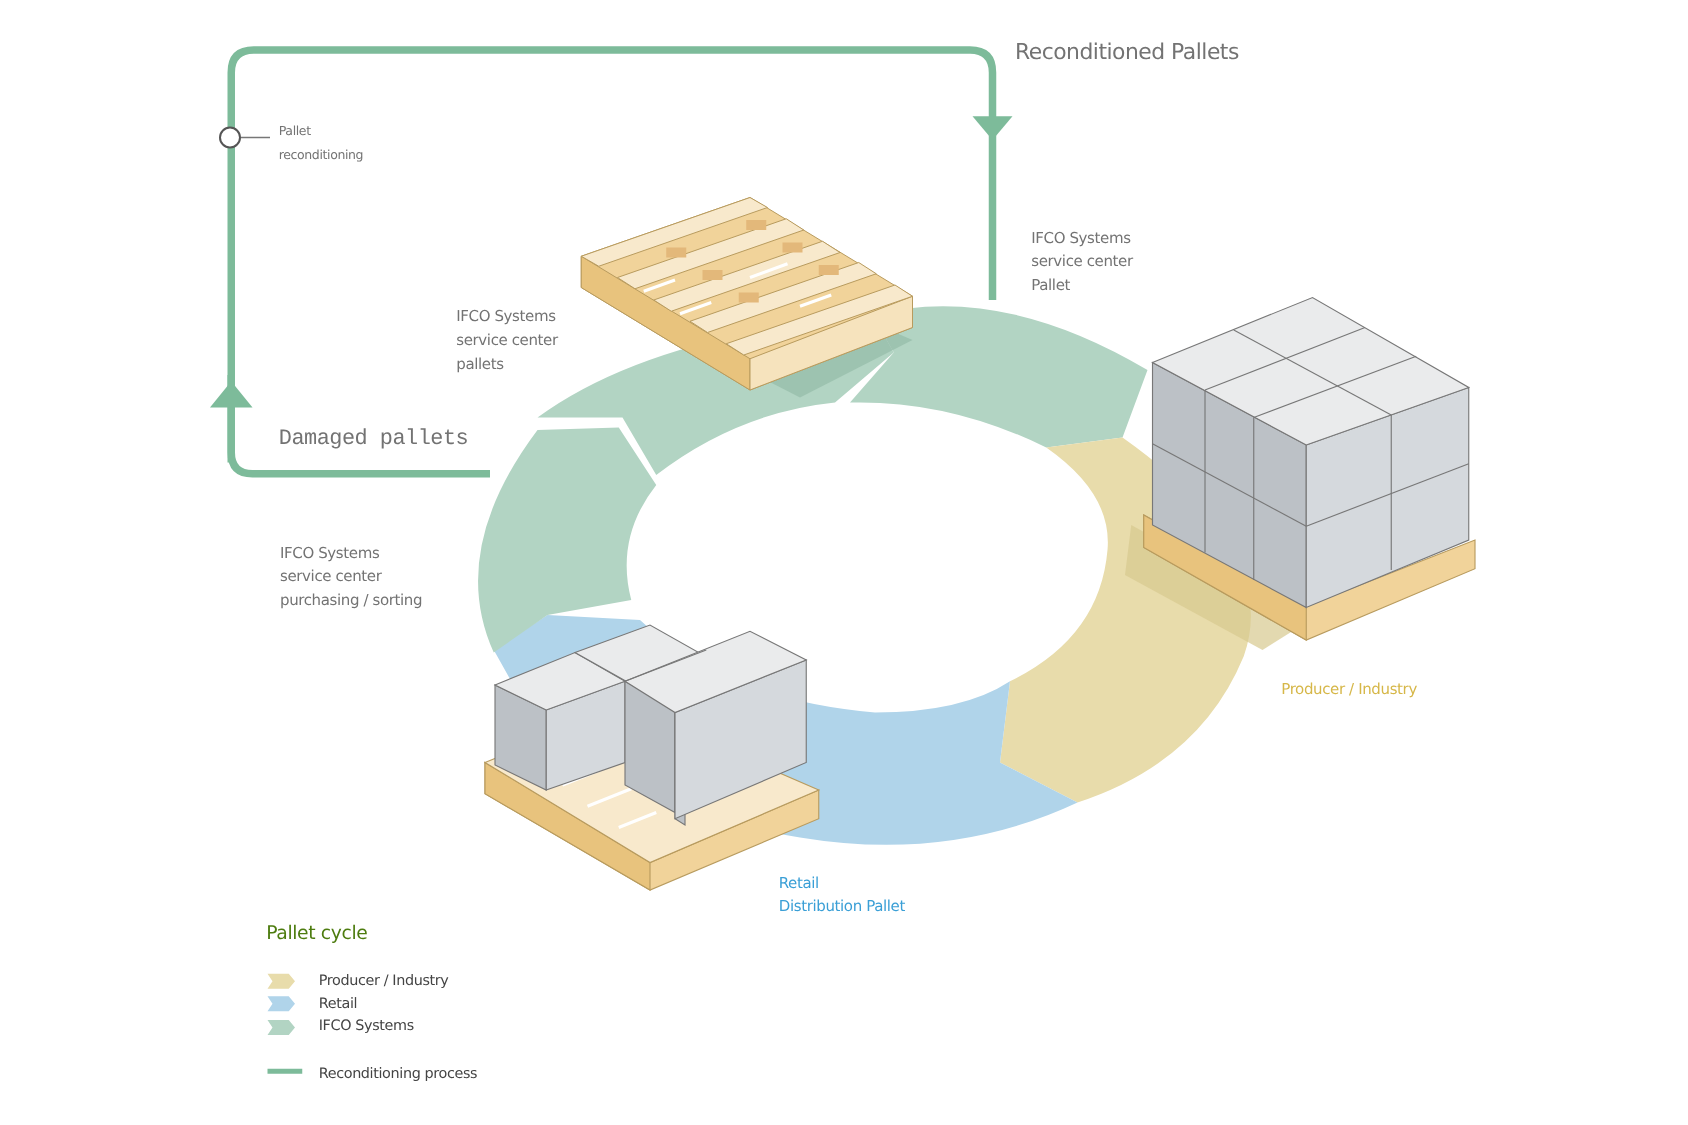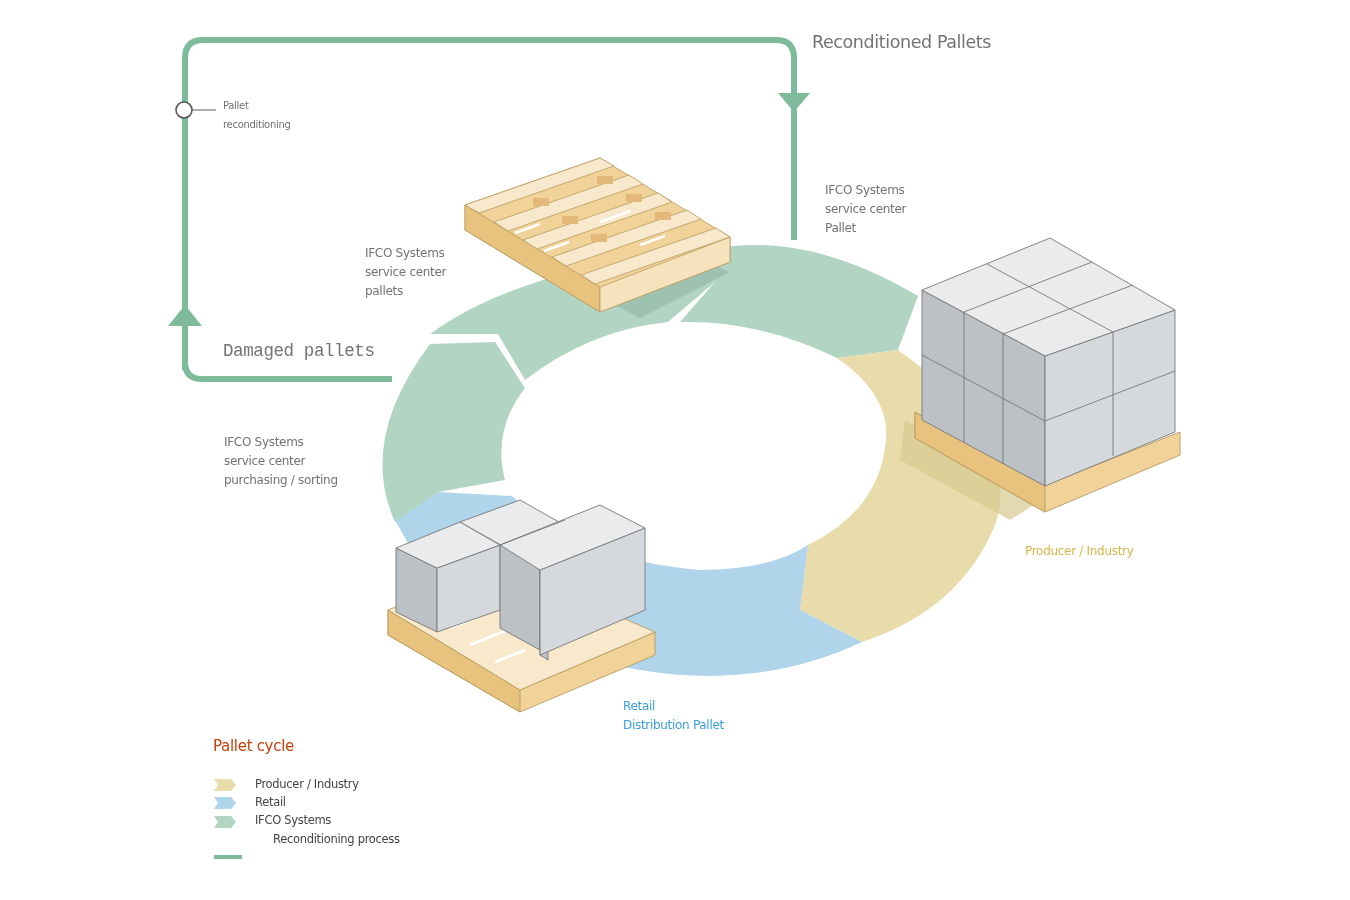--- a/index.html
+++ b/index.html
@@ -5,21 +5,21 @@
   html, body { margin: 0; padding: 0; background: #ffffff; }
   body { width: 1350px; height: 900px; position: relative; overflow: hidden;
          font-family: "DejaVu Sans", "Liberation Sans", sans-serif; }
   #stage { position: absolute; left: 0; top: 0; width: 1350px; height: 900px; }
   .lbl { position: absolute; line-height: 19px; font-size: 12px; letter-spacing: -0.3px; }
   .lbl span { display: block; white-space: nowrap; }
   .green { color: #737373; }
   .big { font-size: 17.5px; letter-spacing: -0.4px; line-height: 22px; }
   .blue { color: #3a9fd6; }
   .gold { color: #d6b748; }
-  .legend-title { position: absolute; left: 213px; top: 737px; font-size: 15px; color: #c2410c; letter-spacing: -0.3px; }
+  .legend-title { position: absolute; left: 213px; top: 737px; font-size: 15px; color: #4d7c0f; letter-spacing: -0.3px; }
   .legend-item { position: absolute; left: 255px; font-size: 11.5px; color: #444; letter-spacing: -0.3px; white-space: nowrap; }
 </style>
 </head>
 <body>
 
 <svg id="stage" width="1350" height="900" viewBox="0 0 1350 900" xmlns="http://www.w3.org/2000/svg">
 
   <g>
 
     <path fill="#b2d4c3" d="M 698 252 Q 800 226 918 296 L 898 350 L 837 358 Q 760 320 680 322 L 715 282 Z"></path>
@@ -149,14 +149,14 @@
   <div class="legend-title">Pallet cycle</div>
   <svg style="position:absolute;left:212px;top:776px;" width="30" height="90">
     <polygon fill="#e8dcab" points="2,3 19,3 24,9 19,15 2,15 6,9"></polygon>
     <polygon fill="#b0d4ea" points="2,21 19,21 24,27 19,33 2,33 6,27"></polygon>
     <polygon fill="#b2d4c3" points="2,40 19,40 24,46 19,52 2,52 6,46"></polygon>
     <rect fill="#7dbb9a" x="2" y="79" width="28" height="4"></rect>
   </svg>
   <div class="legend-item" style="top:777px;">Producer / Industry</div>
   <div class="legend-item" style="top:795px;">Retail</div>
   <div class="legend-item" style="top:813px;">IFCO Systems</div>
-  <div class="legend-item" style="top:832px;margin-left:18px;">Reconditioning process</div>
+  <div class="legend-item" style="top:851px;">Reconditioning process</div>
 </div>
 
 </body></html>

